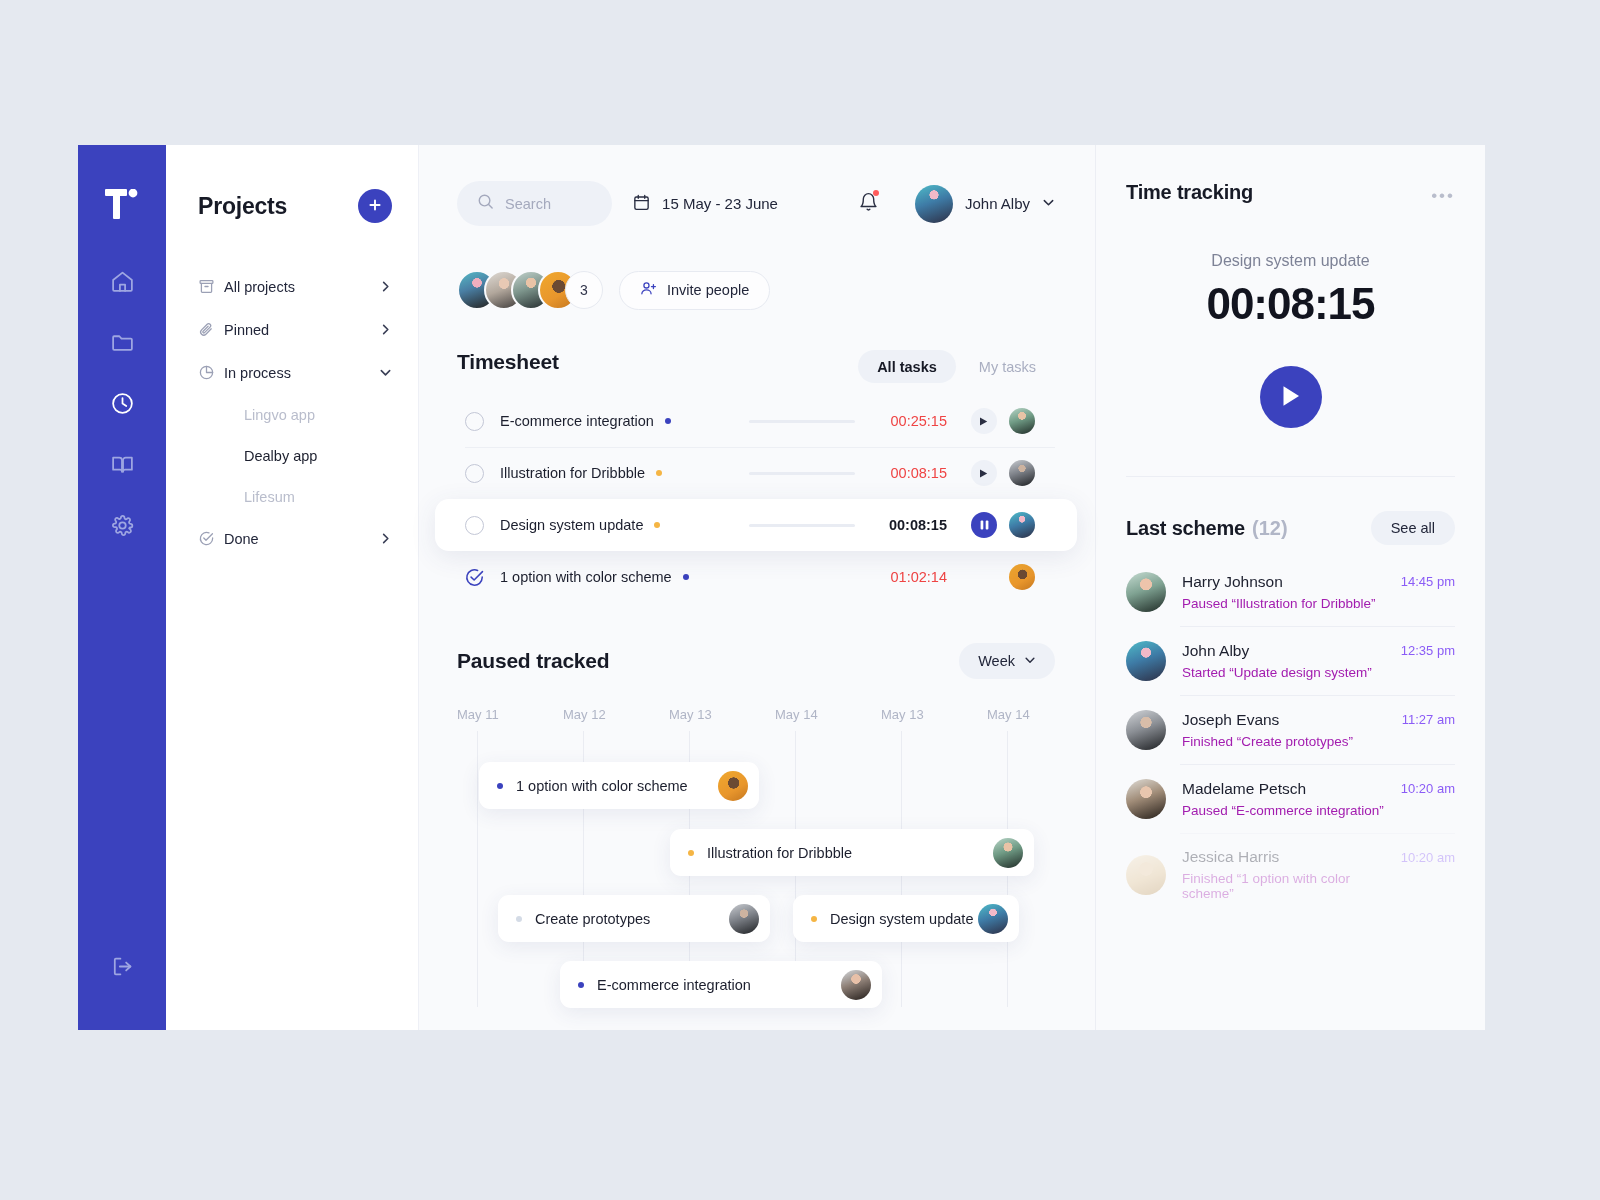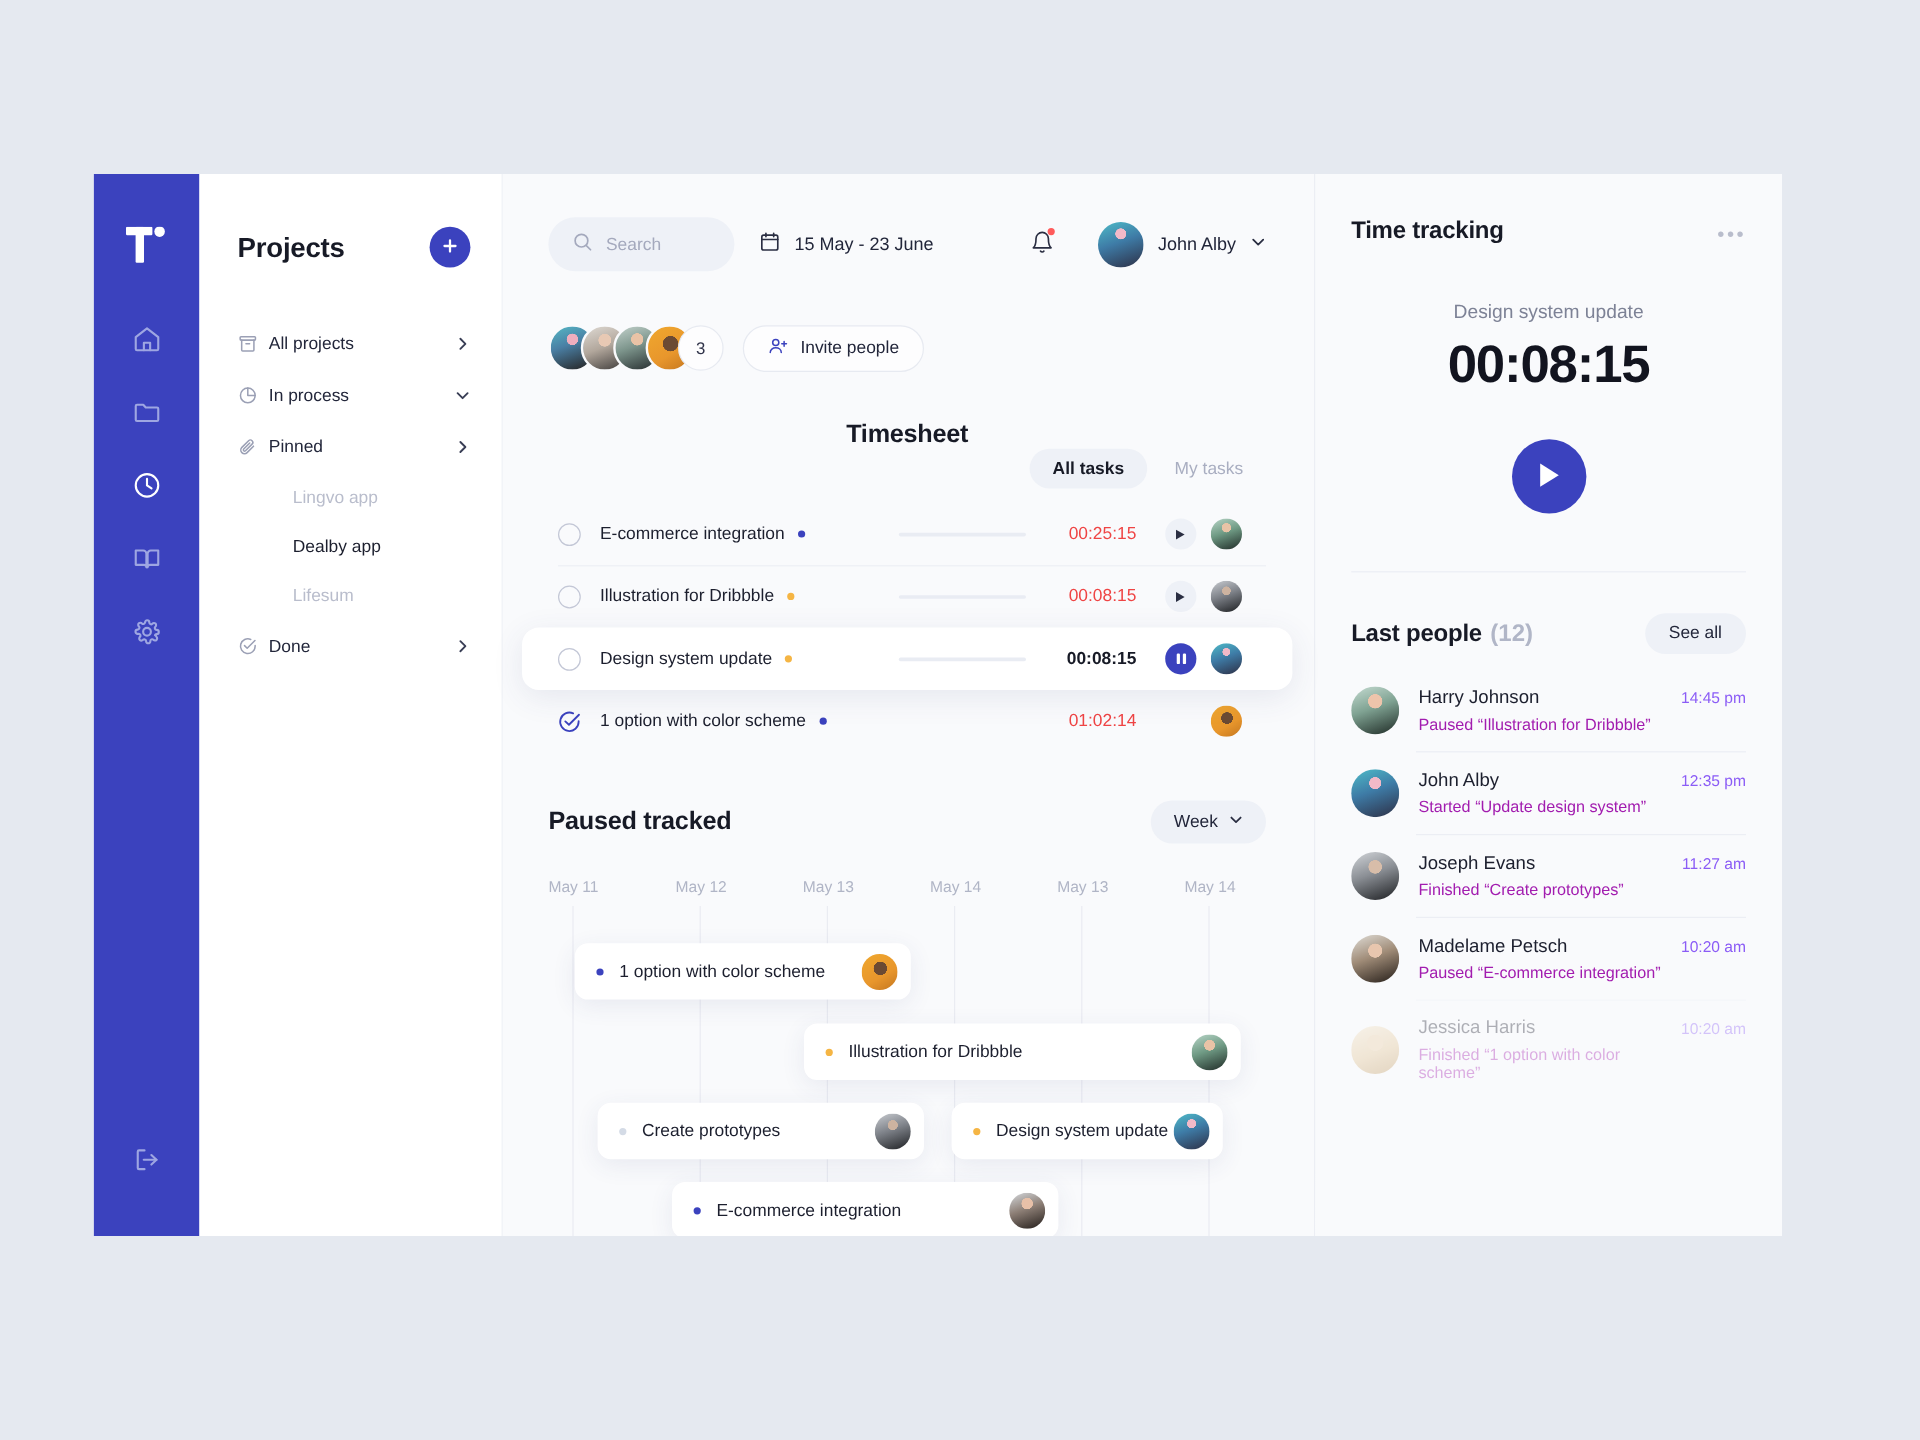--- a/index.html
+++ b/index.html
@@ -128,21 +128,21 @@
   }
   .invite {
     height: 39px; border-radius: 20px;
     border: 1.5px solid #e7eaf1; background: #fdfdfe;
     display: flex; align-items: center; gap: 10px;
     padding: 0 20px; cursor: pointer;
     font-size: 14.5px; color: #22263a;
   }
 
   
-  .sec-head { display: flex; align-items: center; margin-top: 40px; flex-direction: column; }
+  .sec-head { display: flex; margin-top: 40px; }
   .sec-title { font-size: 21px; font-weight: bold; color: #171a26; letter-spacing: -0.2px; }
   .tabs { margin-left: auto; display: flex; align-items: center; gap: 4px; }
   .tab {
     height: 33px; padding: 0 19px; border-radius: 17px;
     display: flex; align-items: center;
     font-size: 14.5px; color: #a9aec1; cursor: pointer;
   }
   .tab.active { background: #eef1f7; color: #171a26; font-weight: bold; }
 
   .tslist { margin-top: 12px; position: relative; }
@@ -347,42 +347,42 @@
       <span class="nav-chev">
         <svg width="13" height="13" viewBox="0 0 14 14" fill="none" stroke="#3a3f56" stroke-width="1.7" stroke-linecap="round" stroke-linejoin="round">
             <path d="M5 2.5 9.5 7 5 11.5"></path>
           </svg>
       </span>
     </div>
 
     <div class="nav-item">
       <span class="nav-ico">
         <svg width="17" height="17" viewBox="0 0 20 20" fill="none" stroke="#9ba0b5" stroke-width="1.5" stroke-linecap="round" stroke-linejoin="round">
+          <path d="M15.6 9.2 9.3 15.5a3.6 3.6 0 0 1-5.1-5.1l6.6-6.6a2.4 2.4 0 0 1 3.4 3.4l-6.5 6.5a1.2 1.2 0 0 1-1.7-1.7l5.9-5.9"></path>
+        </svg>
+      </span>
+      <span class="nav-label">Pinned</span>
+      <span class="nav-chev">
+        <svg width="13" height="13" viewBox="0 0 14 14" fill="none" stroke="#3a3f56" stroke-width="1.7" stroke-linecap="round" stroke-linejoin="round">
+            <path d="M5 2.5 9.5 7 5 11.5"></path>
+          </svg>
+      </span>
+    </div>
+
+    <div class="nav-item">
+      <span class="nav-ico">
+        <svg width="17" height="17" viewBox="0 0 20 20" fill="none" stroke="#9ba0b5" stroke-width="1.5" stroke-linecap="round" stroke-linejoin="round">
           <circle cx="10" cy="10" r="7.2"></circle>
           <path d="M10 2.8V10h7.2"></path>
         </svg>
       </span>
       <span class="nav-label">In process</span>
       <span class="nav-chev">
         <svg width="13" height="13" viewBox="0 0 14 14" fill="none" stroke="#3a3f56" stroke-width="1.7" stroke-linecap="round" stroke-linejoin="round">
             <path d="M2.5 5 7 9.5 11.5 5"></path>
-          </svg>
-      </span>
-    </div>
-
-    <div class="nav-item">
-      <span class="nav-ico">
-        <svg width="17" height="17" viewBox="0 0 20 20" fill="none" stroke="#9ba0b5" stroke-width="1.5" stroke-linecap="round" stroke-linejoin="round">
-          <path d="M15.6 9.2 9.3 15.5a3.6 3.6 0 0 1-5.1-5.1l6.6-6.6a2.4 2.4 0 0 1 3.4 3.4l-6.5 6.5a1.2 1.2 0 0 1-1.7-1.7l5.9-5.9"></path>
-        </svg>
-      </span>
-      <span class="nav-label">Pinned</span>
-      <span class="nav-chev">
-        <svg width="13" height="13" viewBox="0 0 14 14" fill="none" stroke="#3a3f56" stroke-width="1.7" stroke-linecap="round" stroke-linejoin="round">
-            <path d="M5 2.5 9.5 7 5 11.5"></path>
           </svg>
       </span>
     </div>
 
     <div class="sub-item">Lingvo app</div>
     <div class="sub-item active">Dealby app</div>
     <div class="sub-item">Lifesum</div>
 
     <div class="nav-item">
       <span class="nav-ico">
@@ -626,21 +626,21 @@
             <svg width="20" height="22" viewBox="0 0 20 22">
                 <path d="M2.5 1.3 18 11 2.5 20.7z" fill="#fff"></path>
               </svg>
           </span>
         </button>
       </div>
 
       <div class="rt-divider"></div>
 
       <div class="la-head">
-        <div class="la-title">Last people</div>
+        <div class="la-title">Last scheme</div>
         <div class="la-count">(12)</div>
         <div class="seeall">See all</div>
       </div>
 
       <div class="la-list">
         <div class="la-item">
           <span class="avatar" style="width:40px;height:40px;background:radial-gradient(circle at 50% 31%,#edc4ab 0 17%,transparent 18%),linear-gradient(160deg,#c6dcd2 0%,#7fa292 45%,#1e2a25 100%);"></span>
           <span class="la-txt">
             <span class="la-name" style="display:block">Harry Johnson</span>
             <span class="la-sub" style="display:block">Paused “Illustration for Dribbble”</span>

